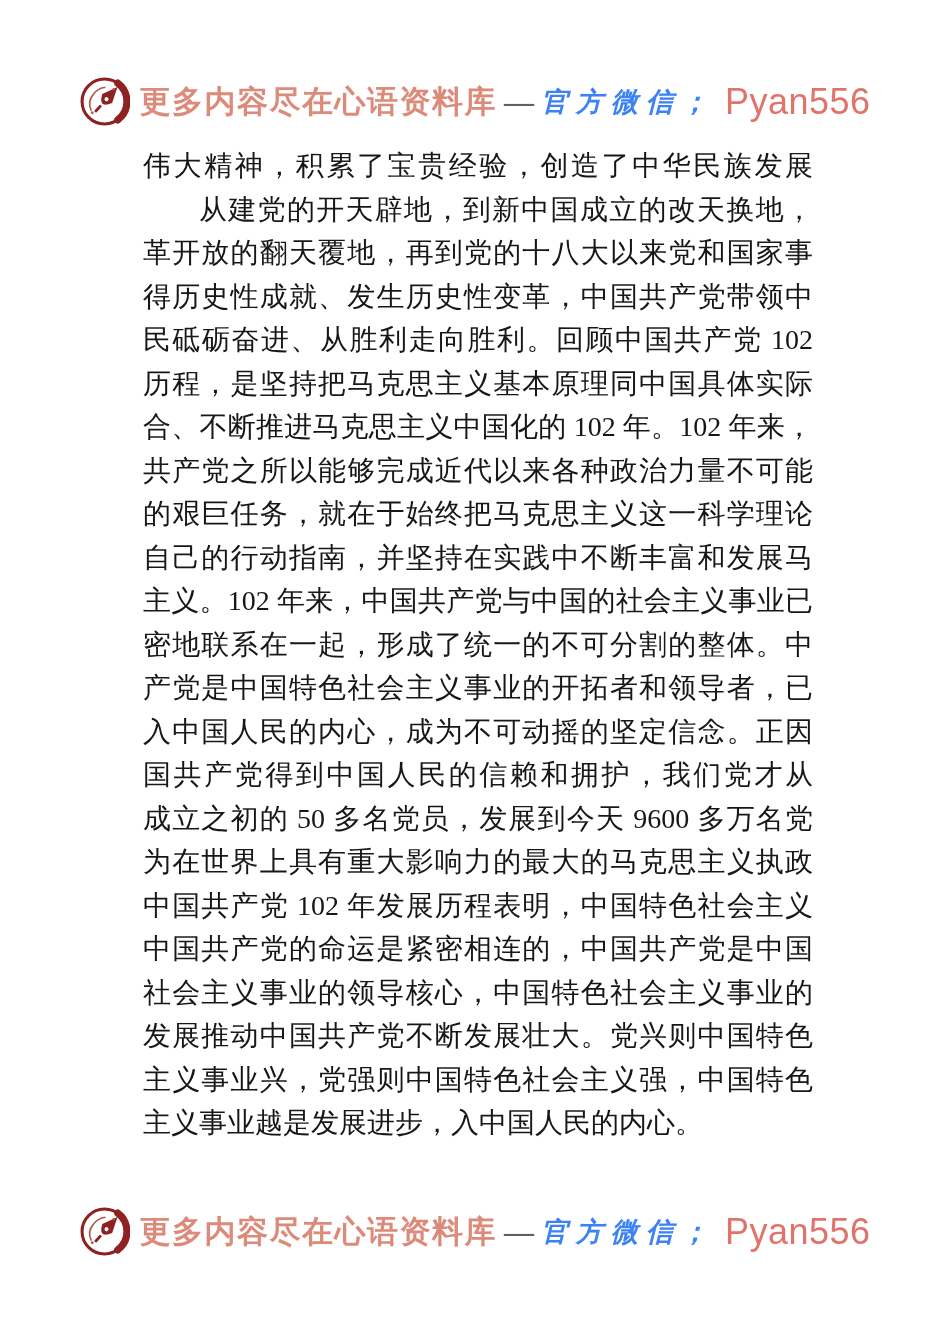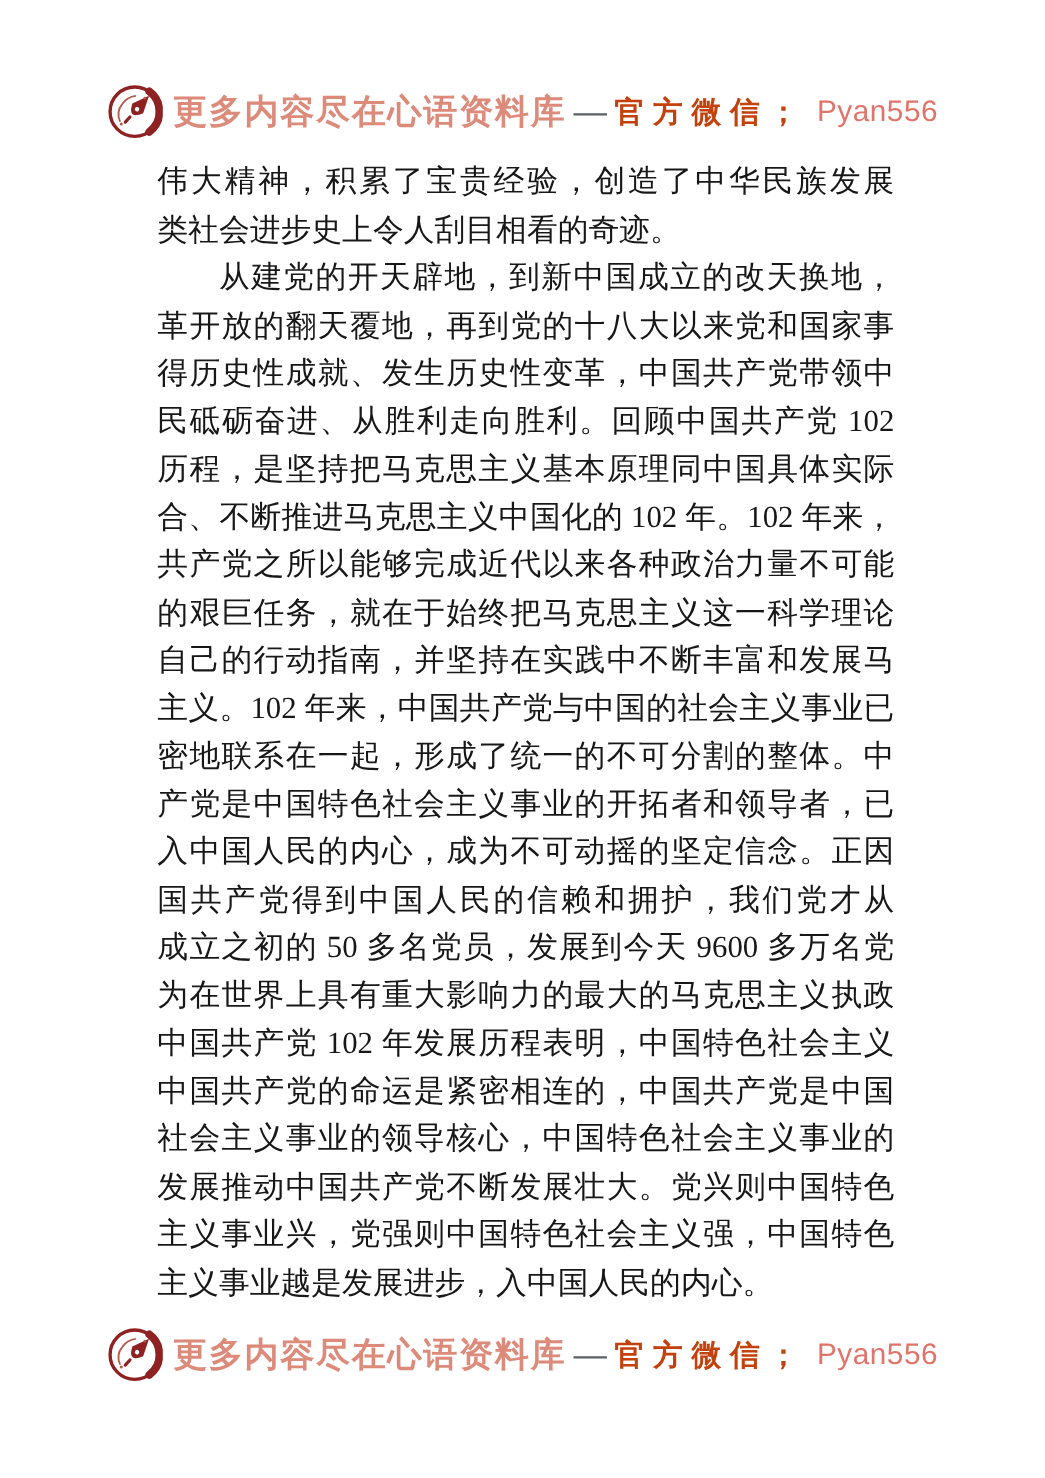--- a/index.html
+++ b/index.html
@@ -34,29 +34,30 @@
     letter-spacing: 1.5px;
     font-family: "Liberation Serif", "DejaVu Serif", serif;
   }
   .dash {
     color: #5e6164;
     font-size: 30px;
     font-weight: 600;
     margin: 0 -2px;
   }
   .wechat {
-    color: #c2410c;
+    color: #3b82f6;
     font-size: 27px;
     font-weight: 600;
+    font-style: italic;
     letter-spacing: 8px;
     font-family: "Liberation Serif", "DejaVu Serif", serif;
   }
   .wid {
     color: #e0746a;
-    font-size: 27px;
+    font-size: 36px;
     font-family: "Liberation Sans", "DejaVu Sans", sans-serif;
     letter-spacing: 0.5px;
   }
 
   
   .text-block {
     position: absolute;
     left: 143px; top: 144px;
     width: 670px;
     font-size: 28px;
@@ -96,21 +97,20 @@
     </svg>
   </span>
   <span class="brand">更多内容尽在心语资料库</span>
   <span class="dash">—</span>
   <span class="wechat">官方微信；</span>
   <span class="wid">Pyan556</span>
 </div>
 
 <div class="text-block">
   <div class="tline">伟大精神，积累了宝贵经验，创造了中华民族发展史、人</div>
-  <div class="tline para-end">类社会进步史上令人刮目相看的奇迹。</div>
   <div class="tline indent">从建党的开天辟地，到新中国成立的改天换地，到改</div>
   <div class="tline">革开放的翻天覆地，再到党的十八大以来党和国家事业取</div>
   <div class="tline">得历史性成就、发生历史性变革，中国共产党带领中国人</div>
   <div class="tline">民砥砺奋进、从胜利走向胜利。回顾中国共产党 102 年光辉</div>
   <div class="tline">历程，是坚持把马克思主义基本原理同中国具体实际相结</div>
   <div class="tline">合、不断推进马克思主义中国化的 102 年。102 年来，中国</div>
   <div class="tline">共产党之所以能够完成近代以来各种政治力量不可能完成</div>
   <div class="tline">的艰巨任务，就在于始终把马克思主义这一科学理论作为</div>
   <div class="tline">自己的行动指南，并坚持在实践中不断丰富和发展马克思</div>
   <div class="tline">主义。102 年来，中国共产党与中国的社会主义事业已经紧</div>

